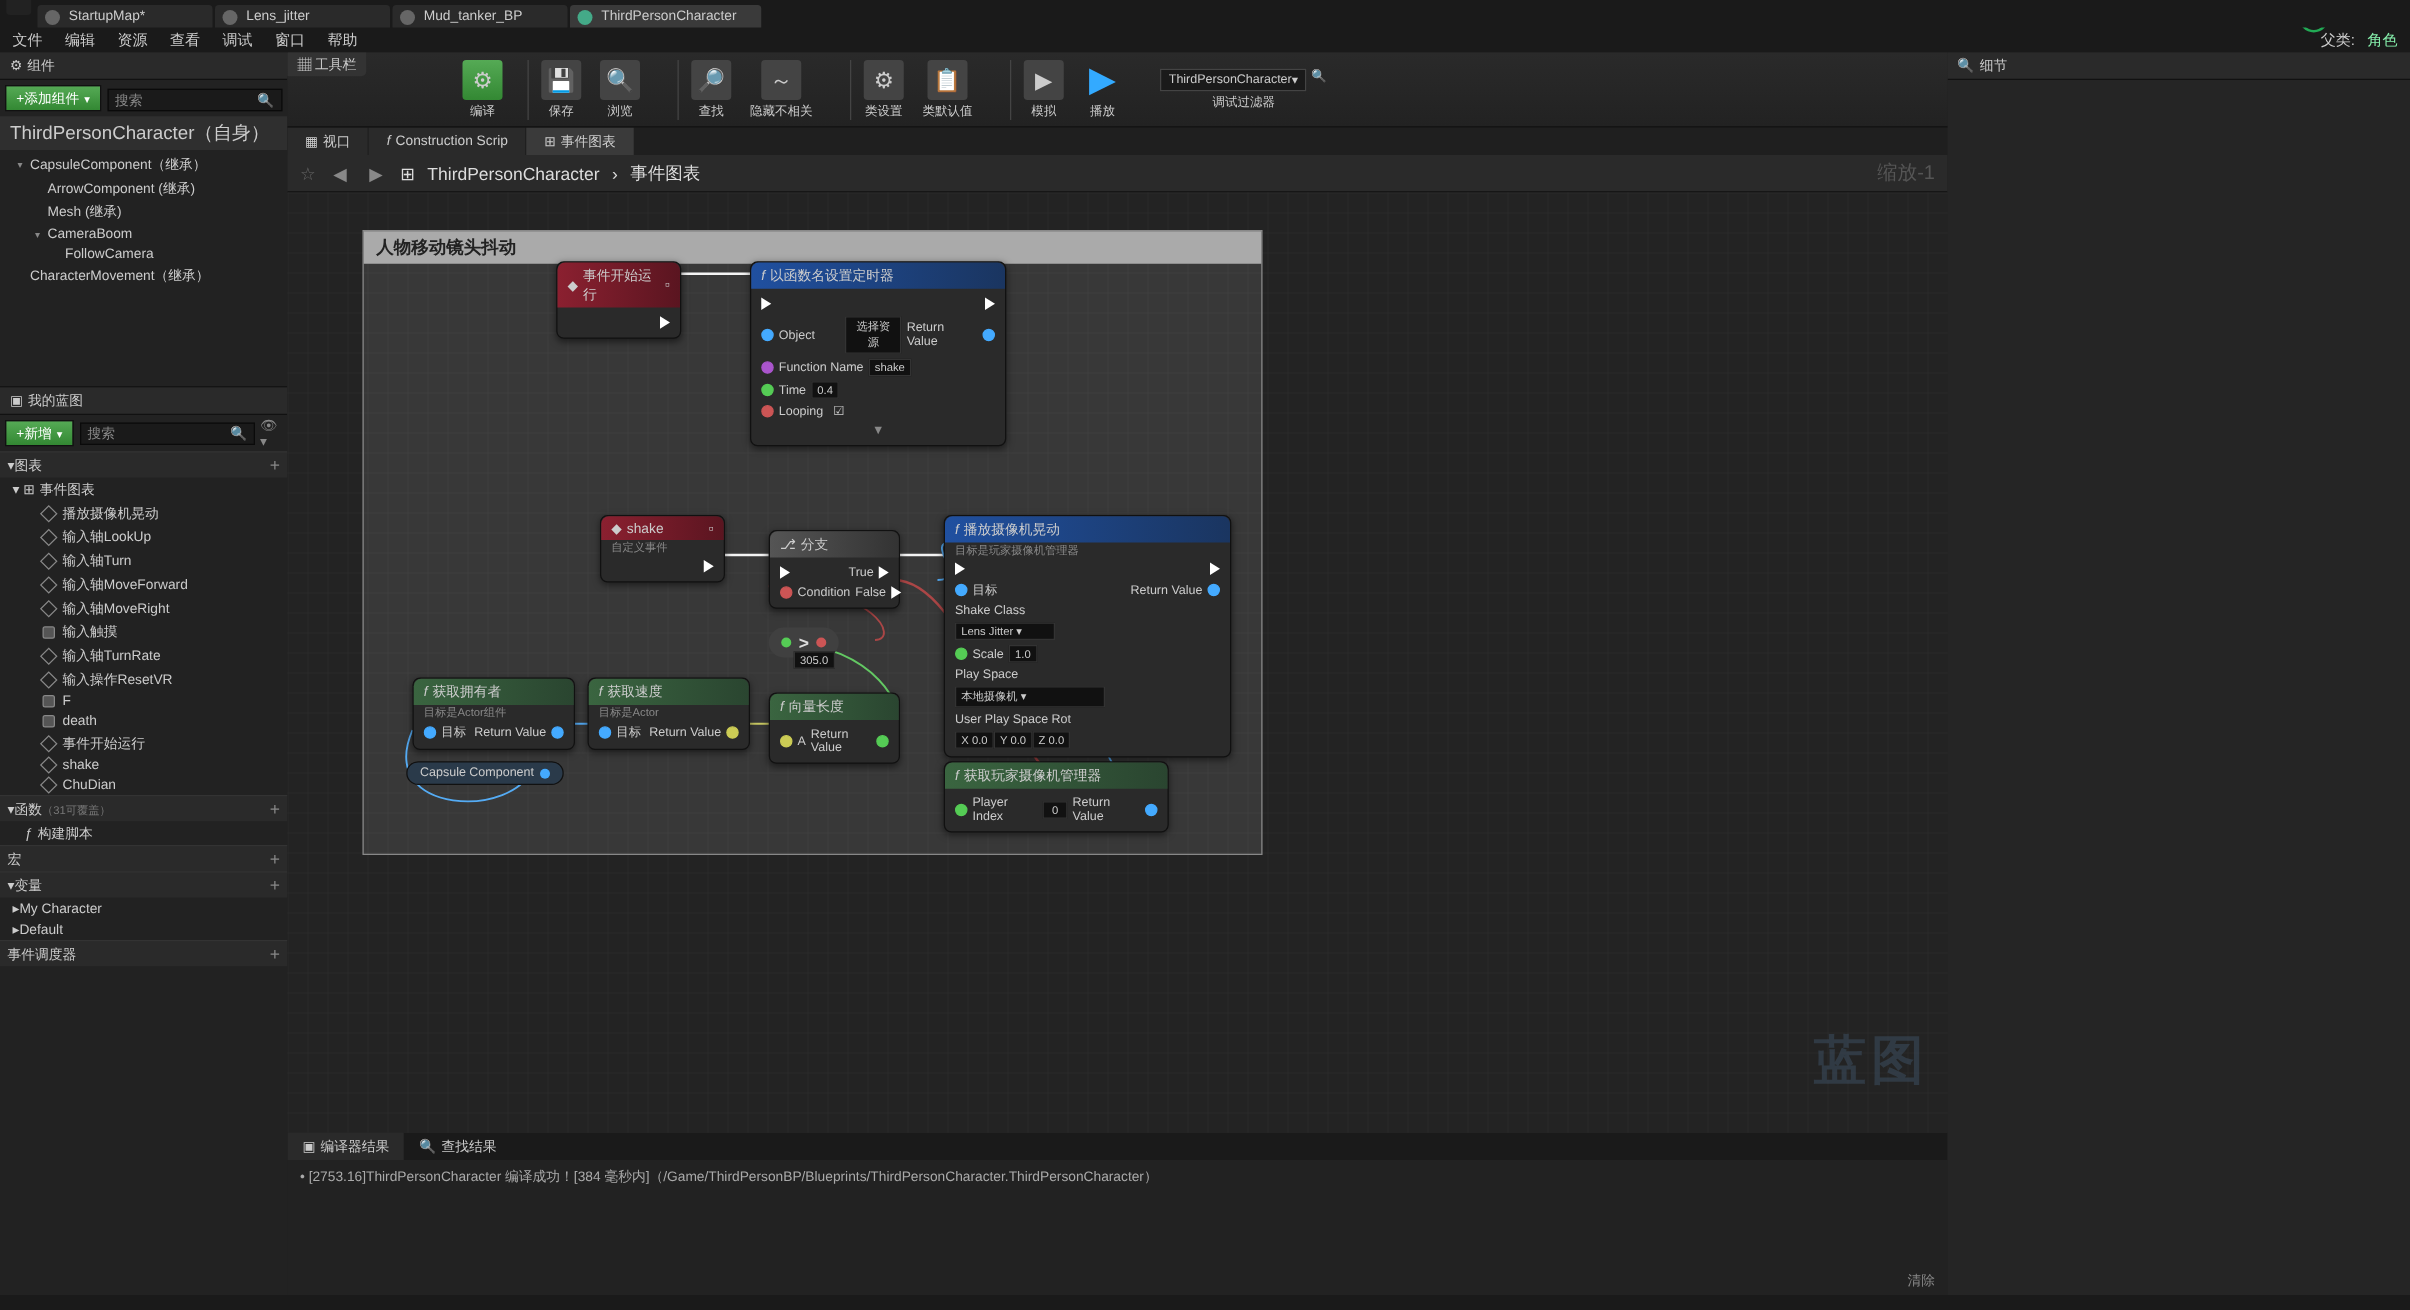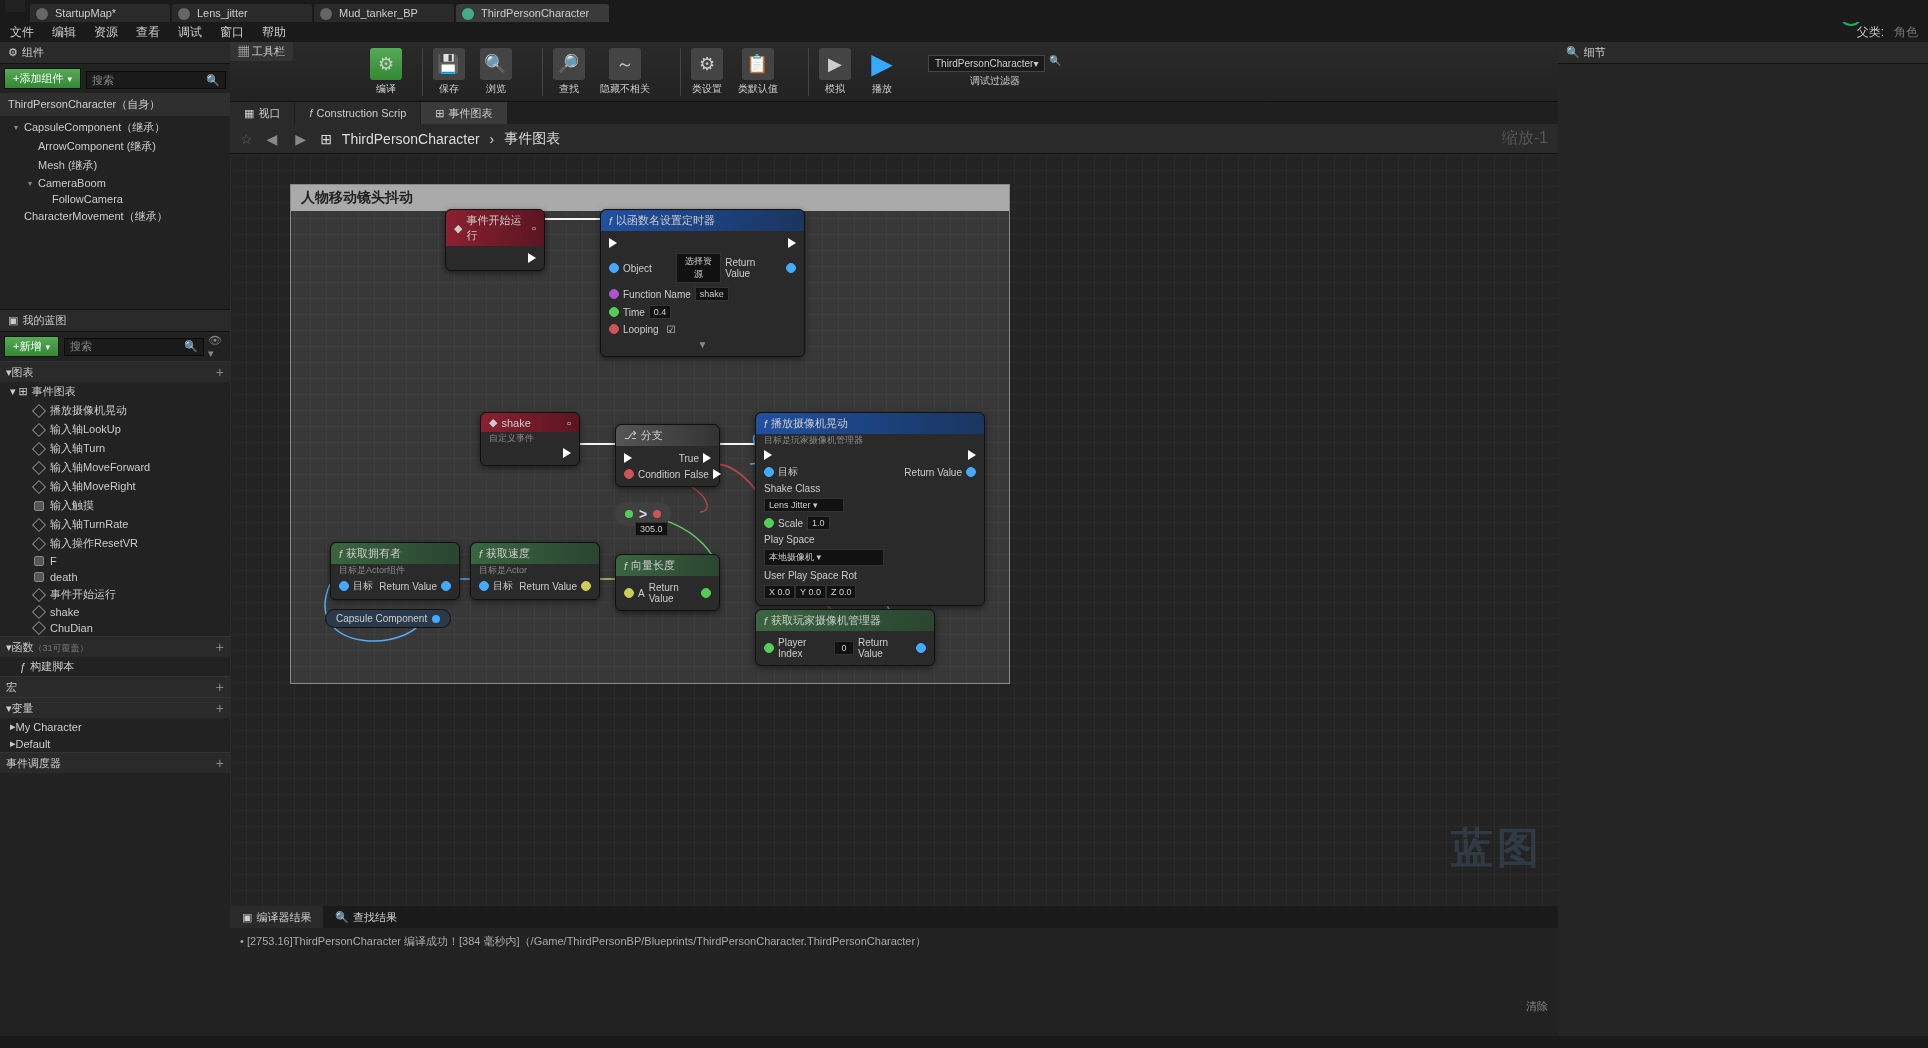--- a/index.html
+++ b/index.html
@@ -28,21 +28,21 @@
 .searchbox { flex: 1; background: #1a1a1a; border: 1px solid #0a0a0a; padding: 2px 5px; color: #888; margin-left: 5px; height: 18px; display:flex; align-items:center; justify-content:space-between;}
 .searchbox .mag { color:#666; }
 
 .tree { flex: 1; overflow: auto; padding: 2px 0; }
 .treeitem { padding: 2px 4px; display: flex; align-items: center; font-size: 11px; color: #ccc; }
 .treeitem .arrow { width: 10px; font-size: 8px; color: #888; }
 .ind1 { padding-left: 14px; } .ind2 { padding-left: 28px; } .ind3 { padding-left: 42px; }
 
 .componentspanel { height: 268px; display: flex; flex-direction: column; border-bottom: 1px solid #111; }
 .addrow { padding: 4px; display: flex; align-items: flex-end; }
-.selfrow { padding: 4px 8px; background: #2f2f2f; font-size: 11px; }
+.selfrow { padding: 4px 8px; background: #2f2f2f; font-size: 15px; }
 
 .bppanel { flex: 1; display: flex; flex-direction: column; }
 .bpnewrow { padding: 4px; display: flex; align-items: center; }
 .eyeicon { width: 18px; height: 16px; margin-left: 4px; display:flex;align-items:center;justify-content:center;color:#888;}
 
 .section { background: #2a2a2a; padding: 2px 6px; display: flex; align-items: center; justify-content: space-between; font-size: 11px; border-top: 1px solid #333; }
 .section .plus { color: #888; font-size: 14px; cursor:pointer;}
 .bplist { }
 .bplistitem { padding: 2px 6px 2px 20px; display: flex; align-items: center; font-size: 11px; }
 .bplistitem .diamond { width: 10px; height: 10px; transform: rotate(45deg); border: 1px solid #888; margin-right: 6px; }
@@ -95,21 +95,21 @@
 .node .expand { text-align: center; color: #888; padding: 2px; }
 .pillnode { position: absolute; background: #2a3a4a; border: 1px solid #111; border-radius: 10px; padding: 3px 10px; font-size: 10px; display:flex; align-items:center; gap:5px;}
 .pillnode .pin { width:8px;height:8px;border-radius:50%;background:#4af;}
 .compactnode { position: absolute; background: #404040; border-radius: 20px; padding: 4px 10px; display:flex; align-items:center; gap:6px; font-size:14px; color:#ddd; font-weight:bold;}
 
 .bottompanel { height: 130px; background: #222; display: flex; flex-direction: column; }
 .bottabs { height: 22px; display: flex; background: #1a1a1a; }
 .bottab { padding: 4px 12px; font-size: 11px; display:flex; align-items:center; gap:4px;}
 .bottab.active { background: #2a2a2a; }
 .botcontent { flex: 1; padding: 6px 10px; font-size: 11px; color: #aaa; position:relative;}
-.botcontent .clear { position:absolute; right:10px; bottom:22px; color:#888;}
+.botcontent .clear { position:absolute; right:10px; bottom:4px; color:#888;}
 
 svg.wires { position:absolute; inset:0; width:100%; height:100%; pointer-events:none;}
 </style>
 </head>
 <body>
 
 <div class="topright">
   <div class="circ"></div>
   <div class="winbtn"></div>
   <div class="winbtn"></div>
@@ -127,21 +127,21 @@
 <div class="menubar">
   <span>文件</span>
   <span>编辑</span>
   <span>资源</span>
   <span>查看</span>
   <span>调试</span>
   <span>窗口</span>
   <span>帮助</span>
   <div class="right">
     <span>父类:</span>
-    <span style="color:#737373">角色</span>
+    <span style="color:#86efac">角色</span>
   </div>
 </div>
 
 <div class="maincontainer">
 
   <div class="leftcol">
     <div class="componentspanel">
       <div class="panelhead">
         <span class="icon">⚙</span>
         <span>组件</span>

